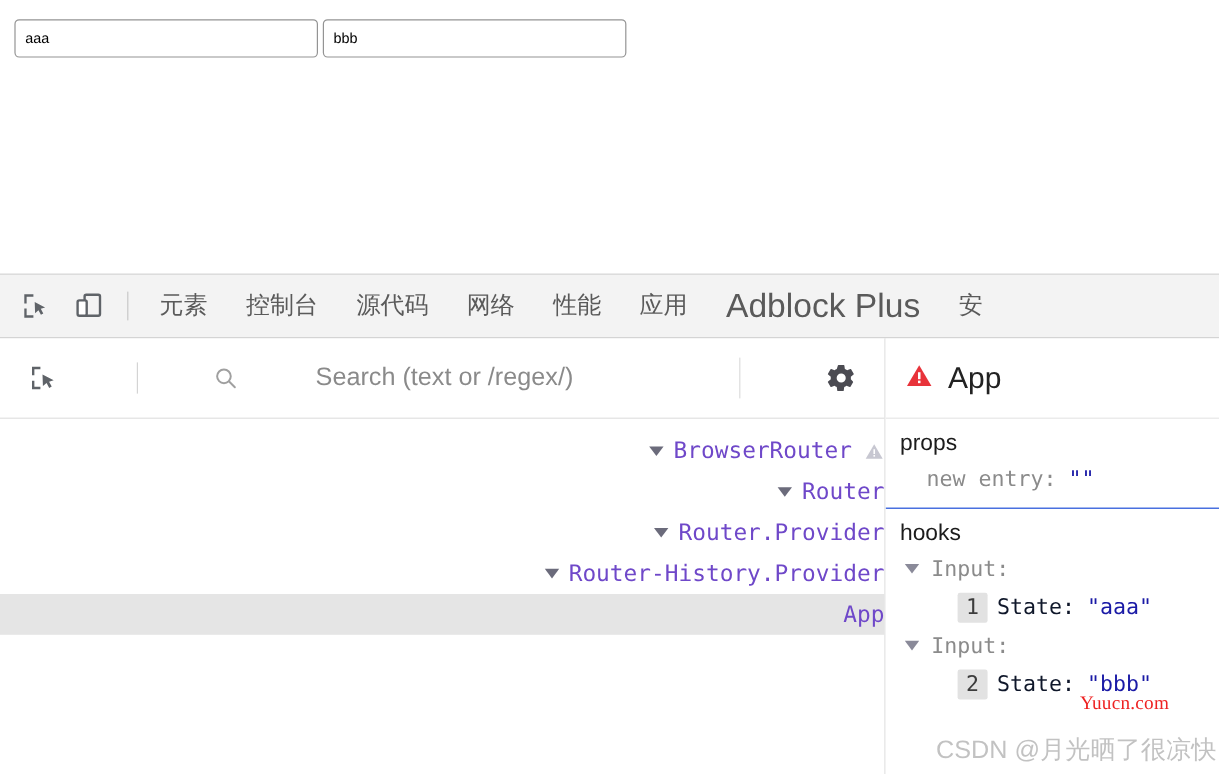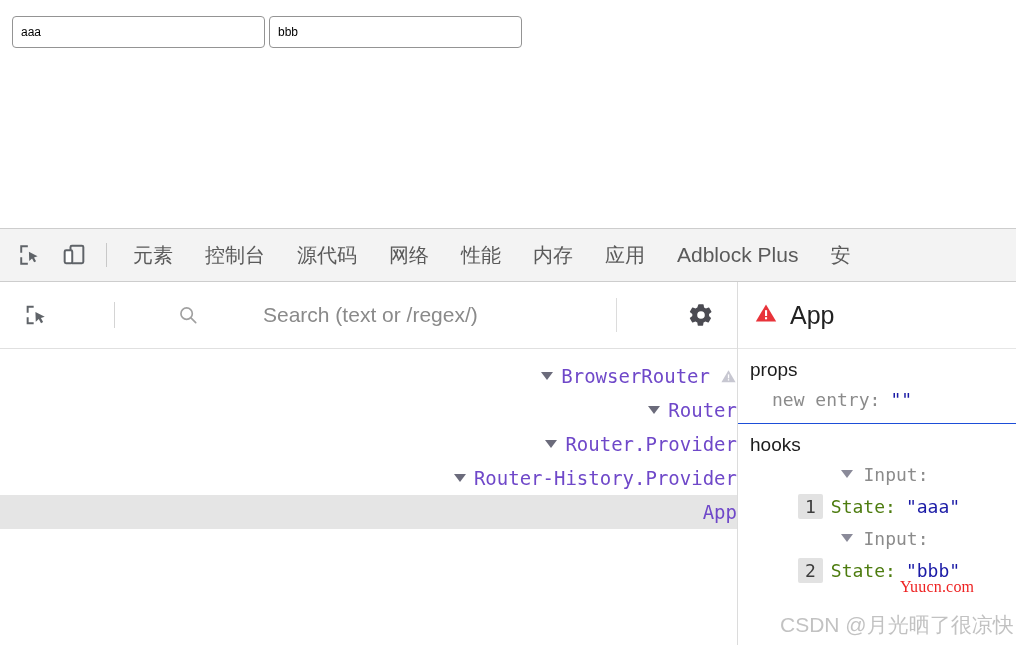--- a/index.html
+++ b/index.html
@@ -88,21 +88,21 @@
   }
   .dt-tab {
     flex: 0 0 auto;
     padding: 0 16px;
     font-size: 20px;
     color: #5a5a5a;
     font-family: "Liberation Sans", sans-serif;
     line-height: 52px;
     height: 52px;
   }
-  .dt-tab.latin { font-size: 21px; }
+  .dt-tab.latin { font-size: 28px; }
 
   
   #rdt-body {
     position: relative;
     height: 363px;
     display: flex;
   }
   #tree-pane {
     width: 738px;
     height: 100%;
@@ -240,24 +240,24 @@
   }
   .kv-row {
     display: flex;
     align-items: center;
     font-family: "DejaVu Sans Mono", monospace;
     font-size: 18px;
     height: 32px;
     white-space: nowrap;
   }
   .kv-row.indent1 { padding-left: 26px; }
-  .kv-row.indent2 { padding-left: 8px; justify-content: center; }
+  .kv-row.indent2 { padding-left: 8px; }
   .kv-row.indent3 { padding-left: 52px; }
   .k-name { color: #8b8b8b; }
-  .k-label { color: #4d7c0f; }
+  .k-label { color: #0f172a; }
   .k-val { color: #1a1aa6; margin-left: 10px; }
   .hook-caret {
     width: 0; height: 0;
     border-left: 6px solid transparent;
     border-right: 6px solid transparent;
     border-top: 8px solid #8a8a99;
     margin-right: 10px;
     flex: 0 0 auto;
   }
   .idx-badge {
@@ -322,21 +322,20 @@
         <rect x="4" y="8" width="6.5" height="11" rx="1.2" fill="#ffffff" stroke="#5f6368" stroke-width="1.7"></rect>
       </svg>
     </div>
     <div class="vsep"></div>
 
     <div class="dt-tab">元素</div>
     <div class="dt-tab">控制台</div>
     <div class="dt-tab">源代码</div>
     <div class="dt-tab">网络</div>
     <div class="dt-tab">性能</div>
-    <div class="dt-tab">内存</div>
     <div class="dt-tab">应用</div>
     <div class="dt-tab latin">Adblock Plus</div>
     <div class="dt-tab">安</div>
   </div>
 
   <div id="rdt-body">
 
     <div id="tree-pane">
 
       <div id="rdt-searchbar">

